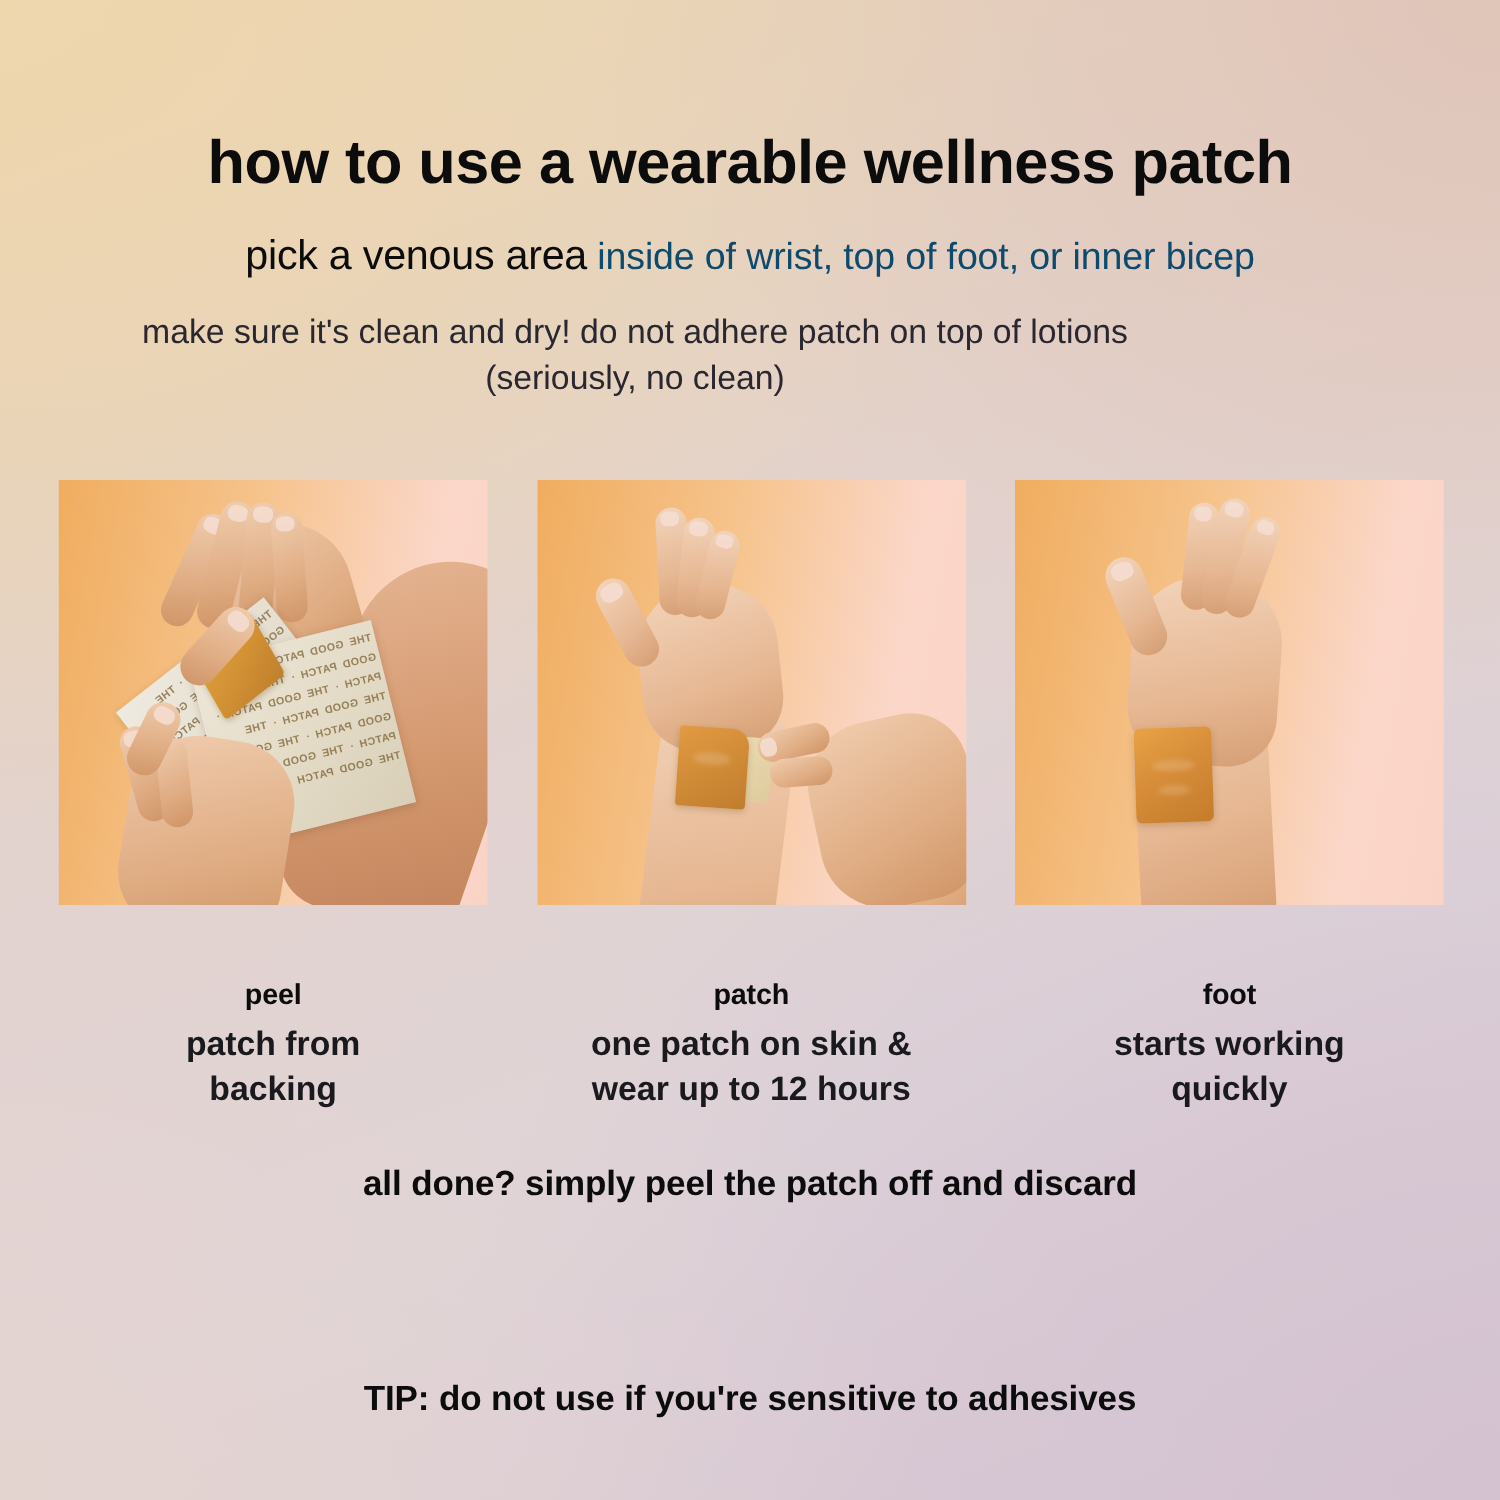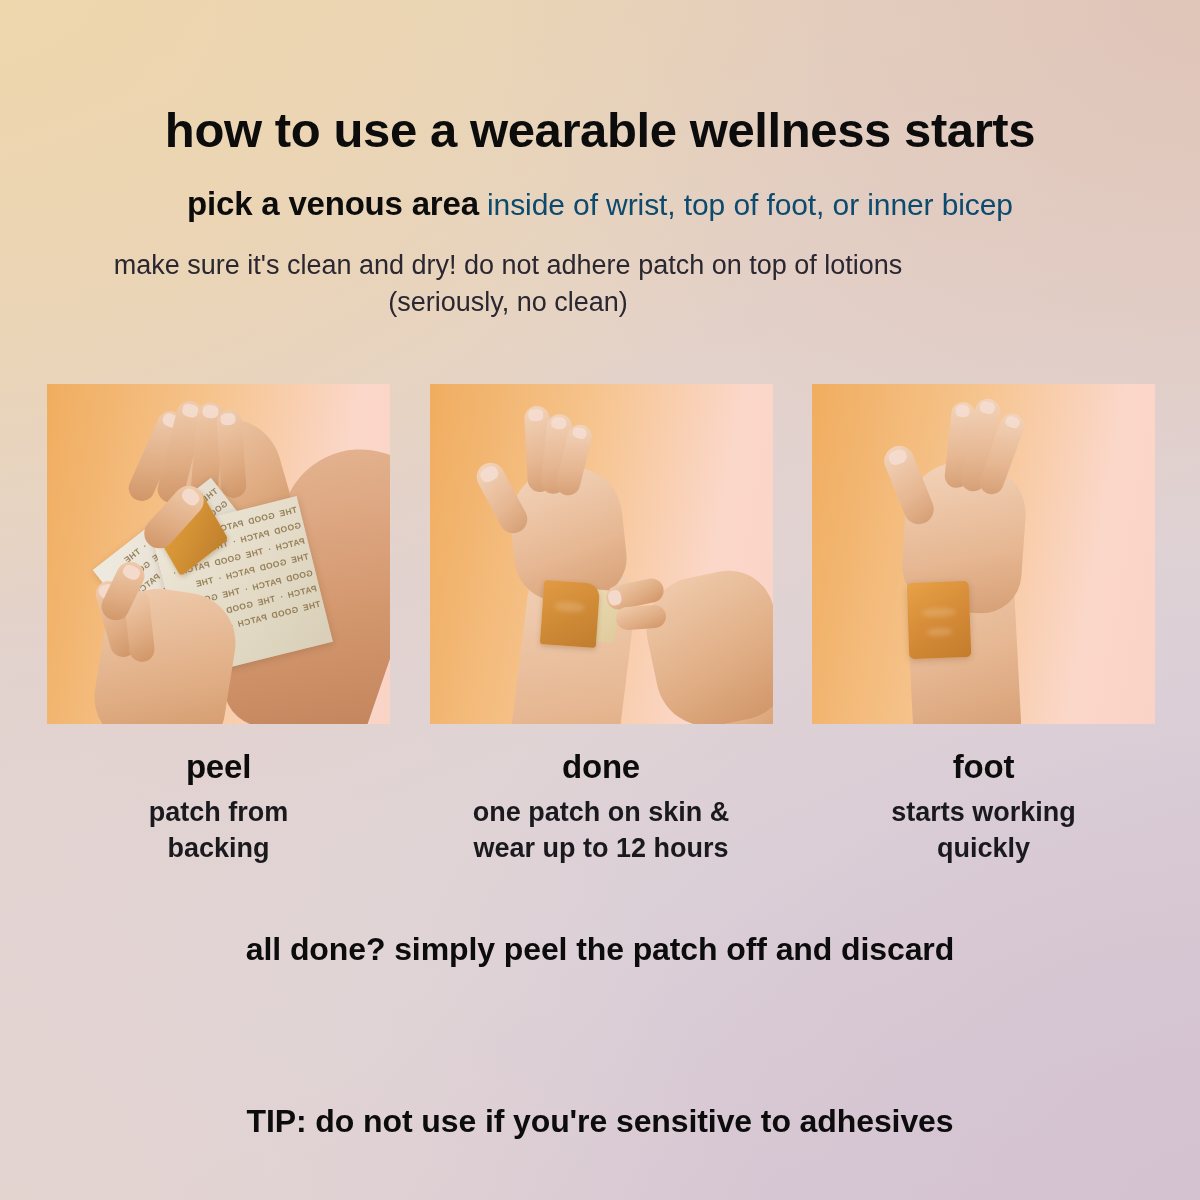--- a/index.html
+++ b/index.html
@@ -50,21 +50,21 @@
     position: absolute;
     top: 186px;
     left: 0;
     width: 1200px;
     text-align: center;
     line-height: 1.1;
     white-space: nowrap;
   }
   .subhead .strong {
     font-size: 33px;
-    font-weight: 700;
+    font-weight: 400;
     letter-spacing: -0.2px;
     color: #0c0c0c;
   }
   .subhead .light {
     font-size: 30px;
     font-weight: 400;
     letter-spacing: -0.1px;
     color: #0c4a6e;
   }
 
@@ -270,58 +270,59 @@
   .captions {
     position: absolute;
     top: 748px;
     left: 47px;
     width: 1108px;
     display: flex;
     justify-content: space-between;
   }
   .caption { width: 343px; text-align: center; }
   .caption .word {
-    font-size: 33px;
+    font-size: 23px;
     font-weight: 700;
     letter-spacing: -0.2px;
     color: #0c0c0c;
     display: block;
     margin-bottom: 9px;
+    margin-top: 34px;
   }
   .caption .desc {
     font-size: 27px;
     font-weight: 700;
     line-height: 1.32;
     color: #1a1a1e;
     display: block;
     white-space: pre-line;
   }
 
   
   .footer-line {
     position: absolute;
     left: 0;
     width: 1200px;
     text-align: center;
-    font-size: 32px;
+    font-size: 28px;
     font-weight: 700;
     letter-spacing: -0.1px;
     color: #0c0c0c;
   }
   #done-line { top: 931px; }
   #tip-line  { top: 1089px; margin-top: 14px; }
 </style>
 </head>
 <body>
 
 <div id="bg-wash"></div>
 
 <div id="content">
 
-  <h1 class="title">how to use a wearable wellness starts</h1>
+  <h1 class="title">how to use a wearable wellness patch</h1>
 
   <div class="subhead">
     <span class="strong">pick a venous area</span><span class="light"> inside of wrist, top of foot, or inner bicep</span>
   </div>
 
   <div class="note">
     <div>make sure it's clean and dry! do not adhere patch on top of lotions</div>
     <div>(seriously, no clean)</div>
   </div>
 
@@ -418,21 +419,21 @@
 
   </div>
 
   <div class="captions">
     <div class="caption">
       <span class="word">peel</span>
       <span class="desc">patch from
 backing</span>
     </div>
     <div class="caption">
-      <span class="word">done</span>
+      <span class="word">patch</span>
       <span class="desc">one patch on skin &amp;
 wear up to 12 hours</span>
     </div>
     <div class="caption">
       <span class="word">foot</span>
       <span class="desc">starts working
 quickly</span>
     </div>
   </div>
 

